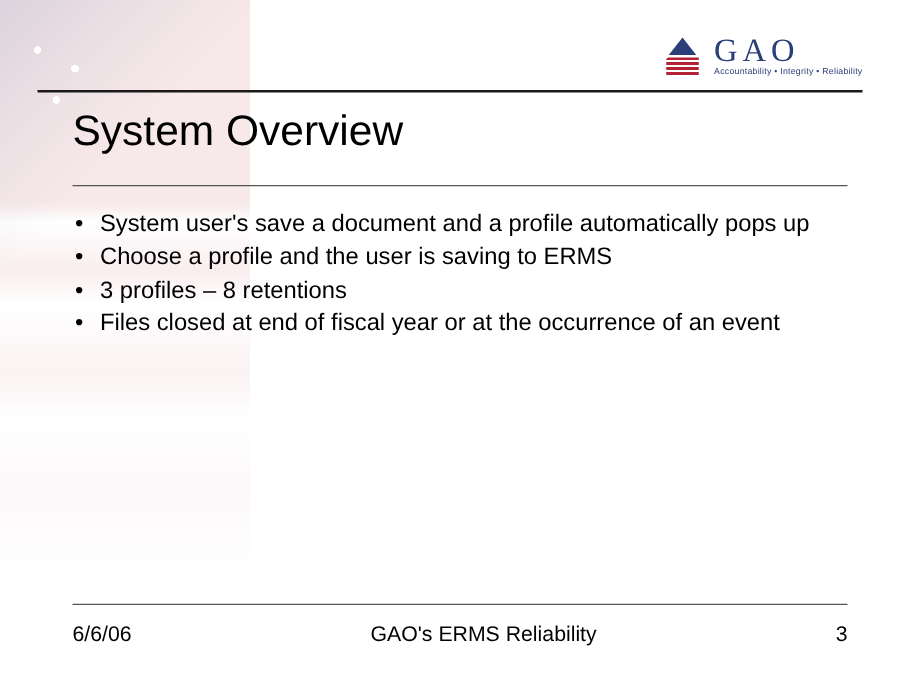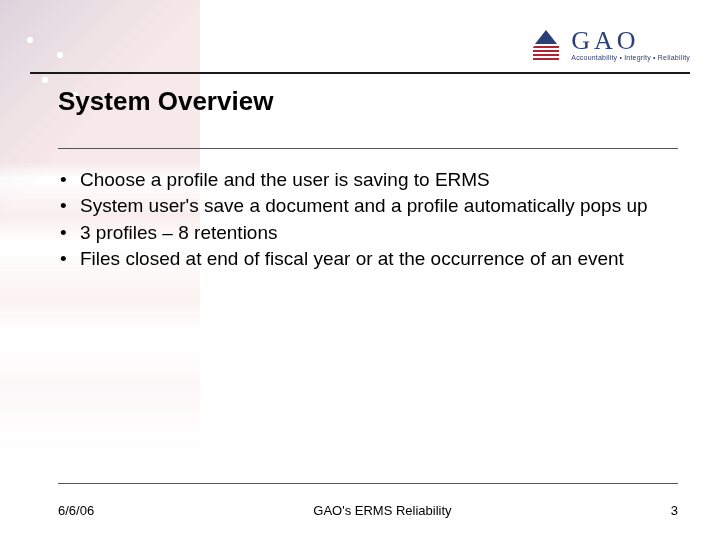--- a/index.html
+++ b/index.html
@@ -70,22 +70,22 @@
     letter-spacing: 0.2px;
   }
   .rule-top {
     position: absolute;
     top: 72px; left: 30px; right: 30px;
     border-top: 2px solid #1a1a1a;
   }
   .title {
     position: absolute;
     top: 86px; left: 58px;
-    font-size: 26px;
-    font-weight: bold;
+    font-size: 34px;
+    font-weight: normal;
     color: #000;
   }
   .rule-mid {
     position: absolute;
     top: 148px; left: 58px; right: 42px;
     border-top: 1px solid #555;
   }
   .content {
     position: absolute;
     top: 168px; left: 58px; right: 52px;
@@ -111,21 +111,21 @@
   .rule-bot {
     position: absolute;
     bottom: 56px; left: 58px; right: 42px;
     border-top: 1px solid #555;
   }
   .footer {
     position: absolute;
     bottom: 22px; left: 58px; right: 42px;
     display: flex;
     align-items: center;
-    font-size: 13px;
+    font-size: 17px;
     color: #000;
   }
   .footer .date { flex: 0 0 auto; }
   .footer .center { flex: 1; text-align: center; }
   .footer .pagenum { flex: 0 0 auto; text-align: right; }
 </style>
 </head>
 <body>
 
 <div class="bg-flag"></div>
@@ -142,22 +142,22 @@
 </div>
 
 <div class="rule-top"></div>
 
 <h1 class="title">System Overview</h1>
 
 <div class="rule-mid"></div>
 
 <div class="content">
   <ul>
+    <li>System user's save a document and a profile automatically pops up</li>
     <li>Choose a profile and the user is saving to ERMS</li>
-    <li>System user's save a document and a profile automatically pops up</li>
     <li>3 profiles – 8 retentions</li>
     <li>Files closed at end of fiscal year or at the occurrence of an event</li>
   </ul>
 </div>
 
 <div class="rule-bot"></div>
 
 <div class="footer">
   <span class="date">6/6/06</span>
   <span class="center">GAO's ERMS Reliability</span>

